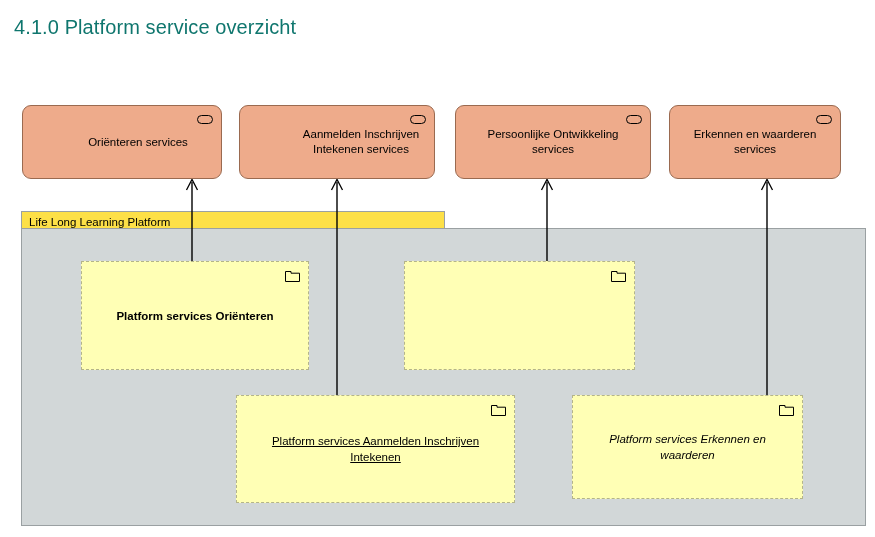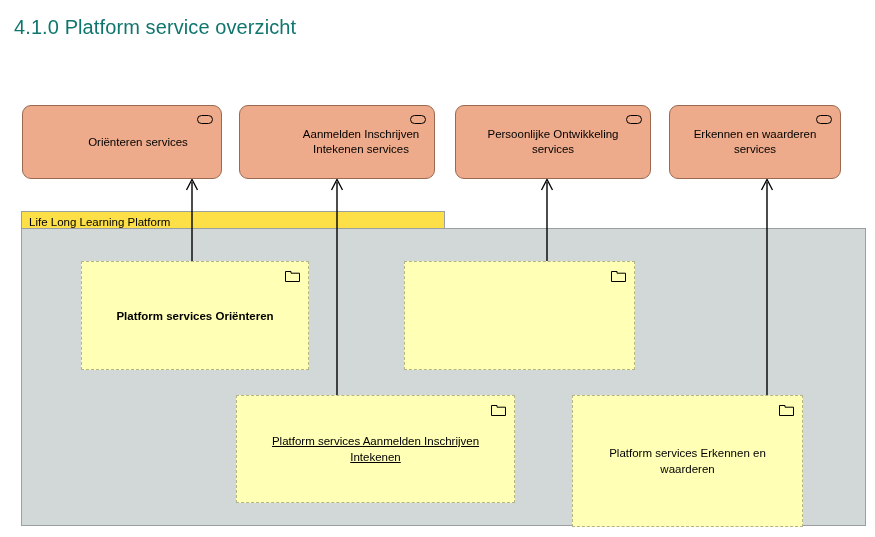--- a/index.html
+++ b/index.html
@@ -194,20 +194,20 @@
     </svg>
   </div>
 
   <div class="grp-node" style="left:236px; top:395px; width:279px; height:108px;text-decoration:underline;">
     <svg class="grp-icon" viewBox="0 0 15 12">
       <path d="M0.5,11.5 L0.5,1.5 L6,1.5 L6,3.2 L14.5,3.2 L14.5,11.5 Z" fill="none" stroke="#000000" stroke-width="1"></path>
     </svg>
     <span class="grp-label">Platform services Aanmelden Inschrijven Intekenen</span>
   </div>
 
-  <div class="grp-node" style="left:572px; top:395px; width:231px; height:132px;">
+  <div class="grp-node" style="left:572px; top:395px; width:231px; height:104px;font-style:italic;">
     <svg class="grp-icon" viewBox="0 0 15 12">
       <path d="M0.5,11.5 L0.5,1.5 L6,1.5 L6,3.2 L14.5,3.2 L14.5,11.5 Z" fill="none" stroke="#000000" stroke-width="1"></path>
     </svg>
     <span class="grp-label">Platform services Erkennen en waarderen</span>
   </div>
 
 </div>
 
 </body></html>

